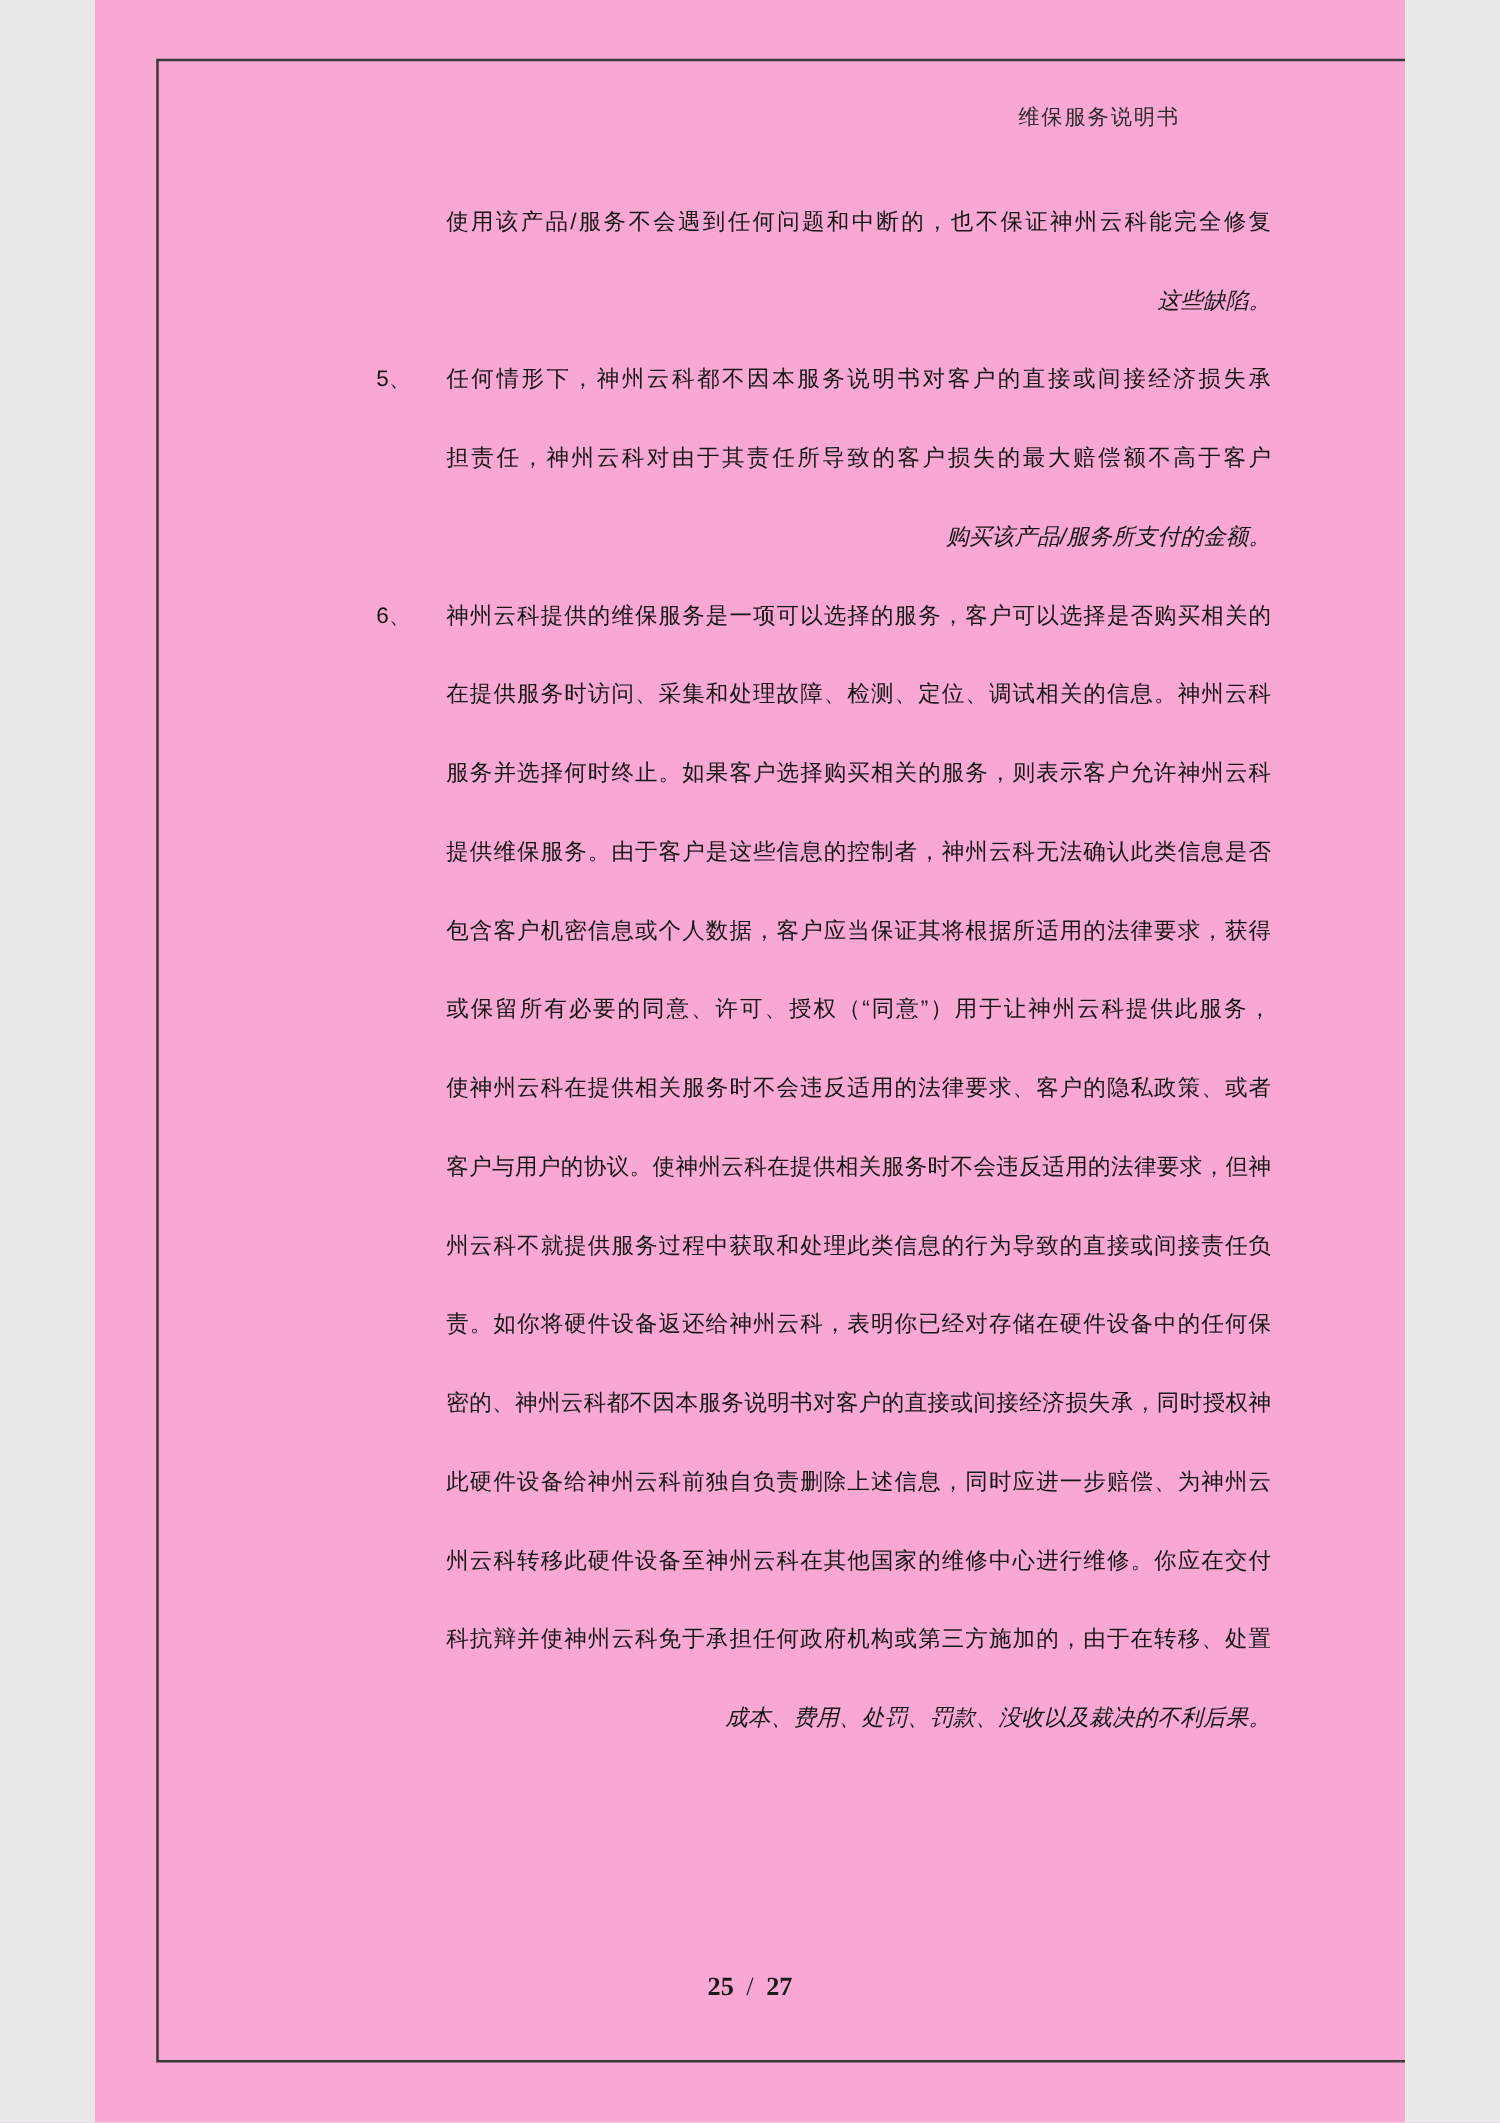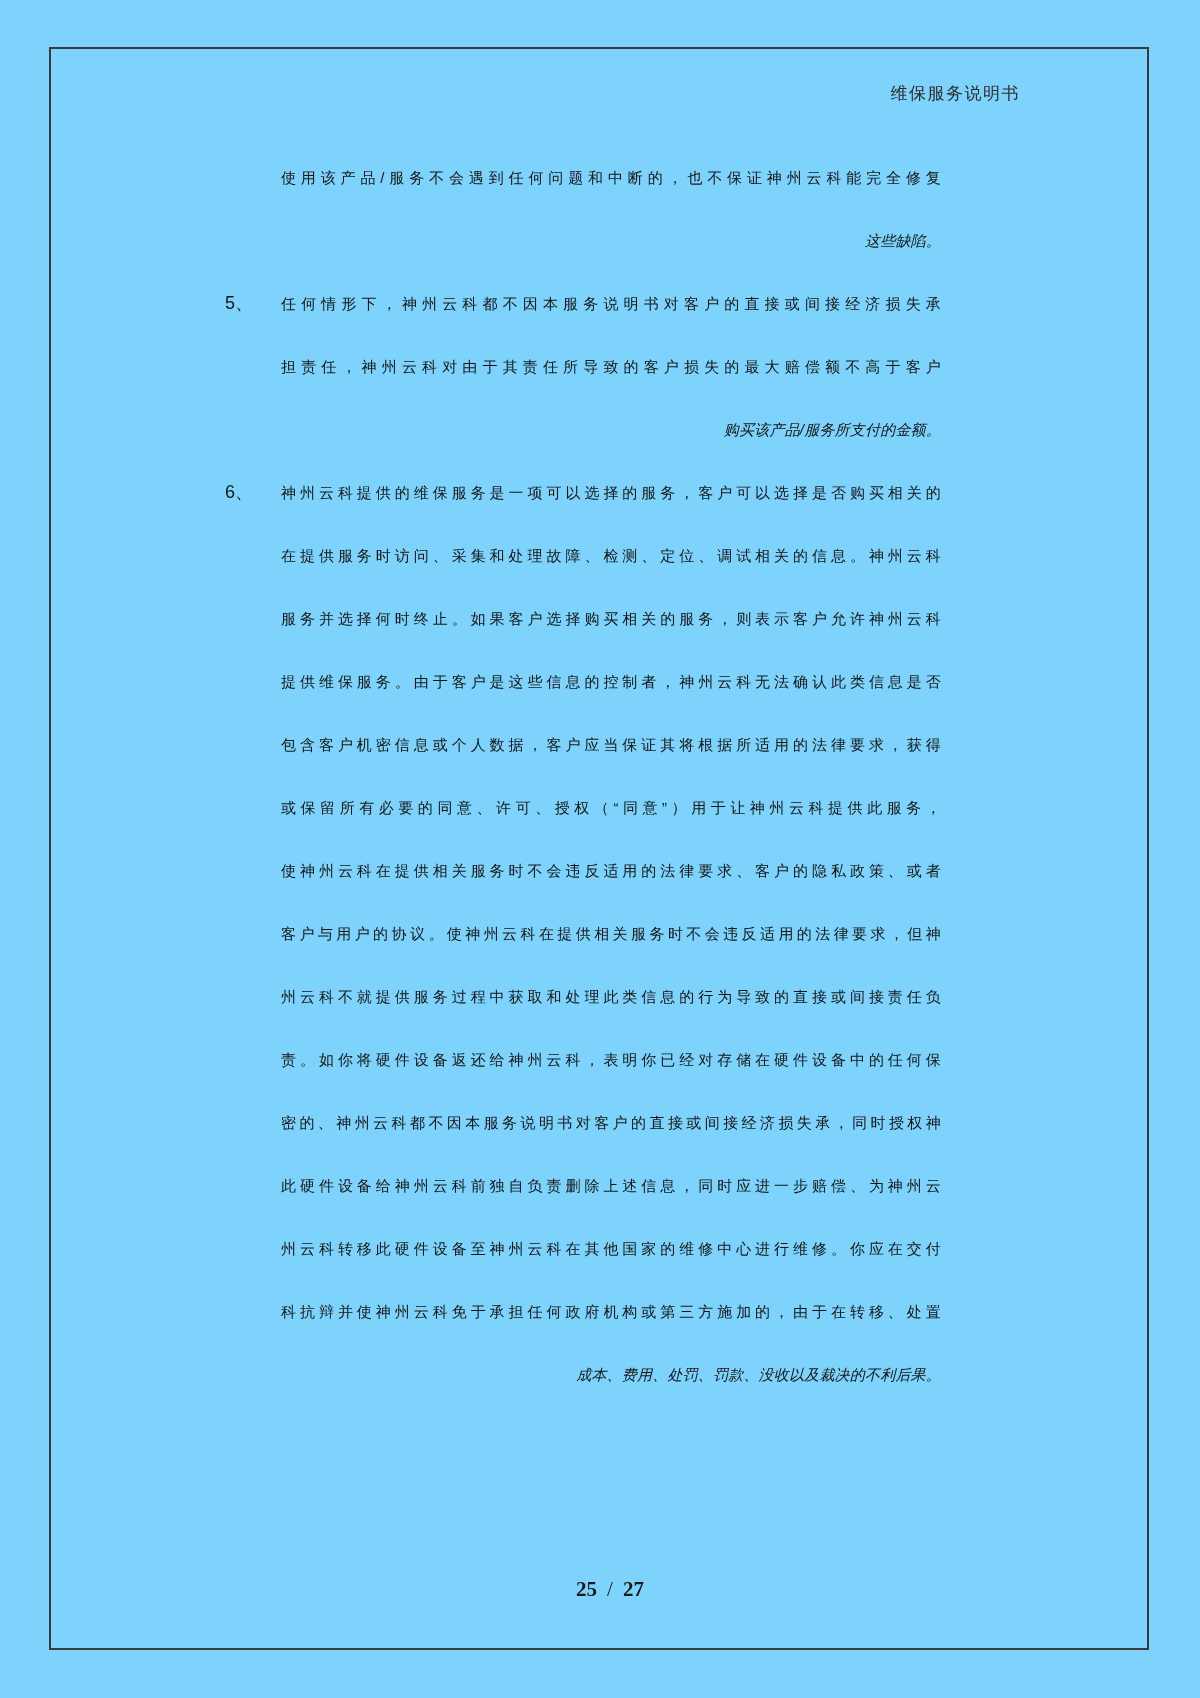--- a/index.html
+++ b/index.html
@@ -1,20 +1,20 @@
 <!DOCTYPE html>
 <html><head>
 <meta charset="utf-8">
 <style>
   html,body { margin:0; padding:0; background:#e9e9e9; }
   .page {
     position:relative;
-    width:1200px; height:1698px;
+    width:1048px; height:1698px;
     margin:0 auto;
-    background:#7dd3fc;
+    background:#f9a8d4;
     font-family:"Liberation Sans","DejaVu Sans",sans-serif;
     color:#161616;
     overflow:hidden;
   }
   .border-frame {
     position:absolute;
     left:49px; top:47px;
     width:1100px; height:1603px;
     border:2px solid #3a3a3a;
     box-sizing:border-box;
@@ -28,21 +28,21 @@
     color:#2c2c2c;
   }
   .text-col {
     position:absolute;
     left:281px; top:146px;
     width:660px;
   }
   .line {
     height:63px;
     line-height:63px;
-    font-size:15px;
+    font-size:18px;
     letter-spacing:0.2px;
     color:#161616;
   }
   .line.fill {
     text-align:justify;
     text-align-last:justify;
     text-justify:inter-character;
   }
   .line.final {
     text-align:right;
@@ -63,21 +63,20 @@
   .footer {
     position:absolute;
     left:0; top:1574px;
     width:100%;
     text-align:center;
     font-family:"Liberation Serif","DejaVu Serif",serif;
     font-size:21px;
     font-weight:700;
     color:#1a1a1a;
     line-height:30px;
-    padding-left:10px;
   }
   .footer .sep { font-weight:400; padding:0 10px; }
 </style>
 </head>
 <body>
 
 <div class="page">
 
   <div class="border-frame"></div>
 

